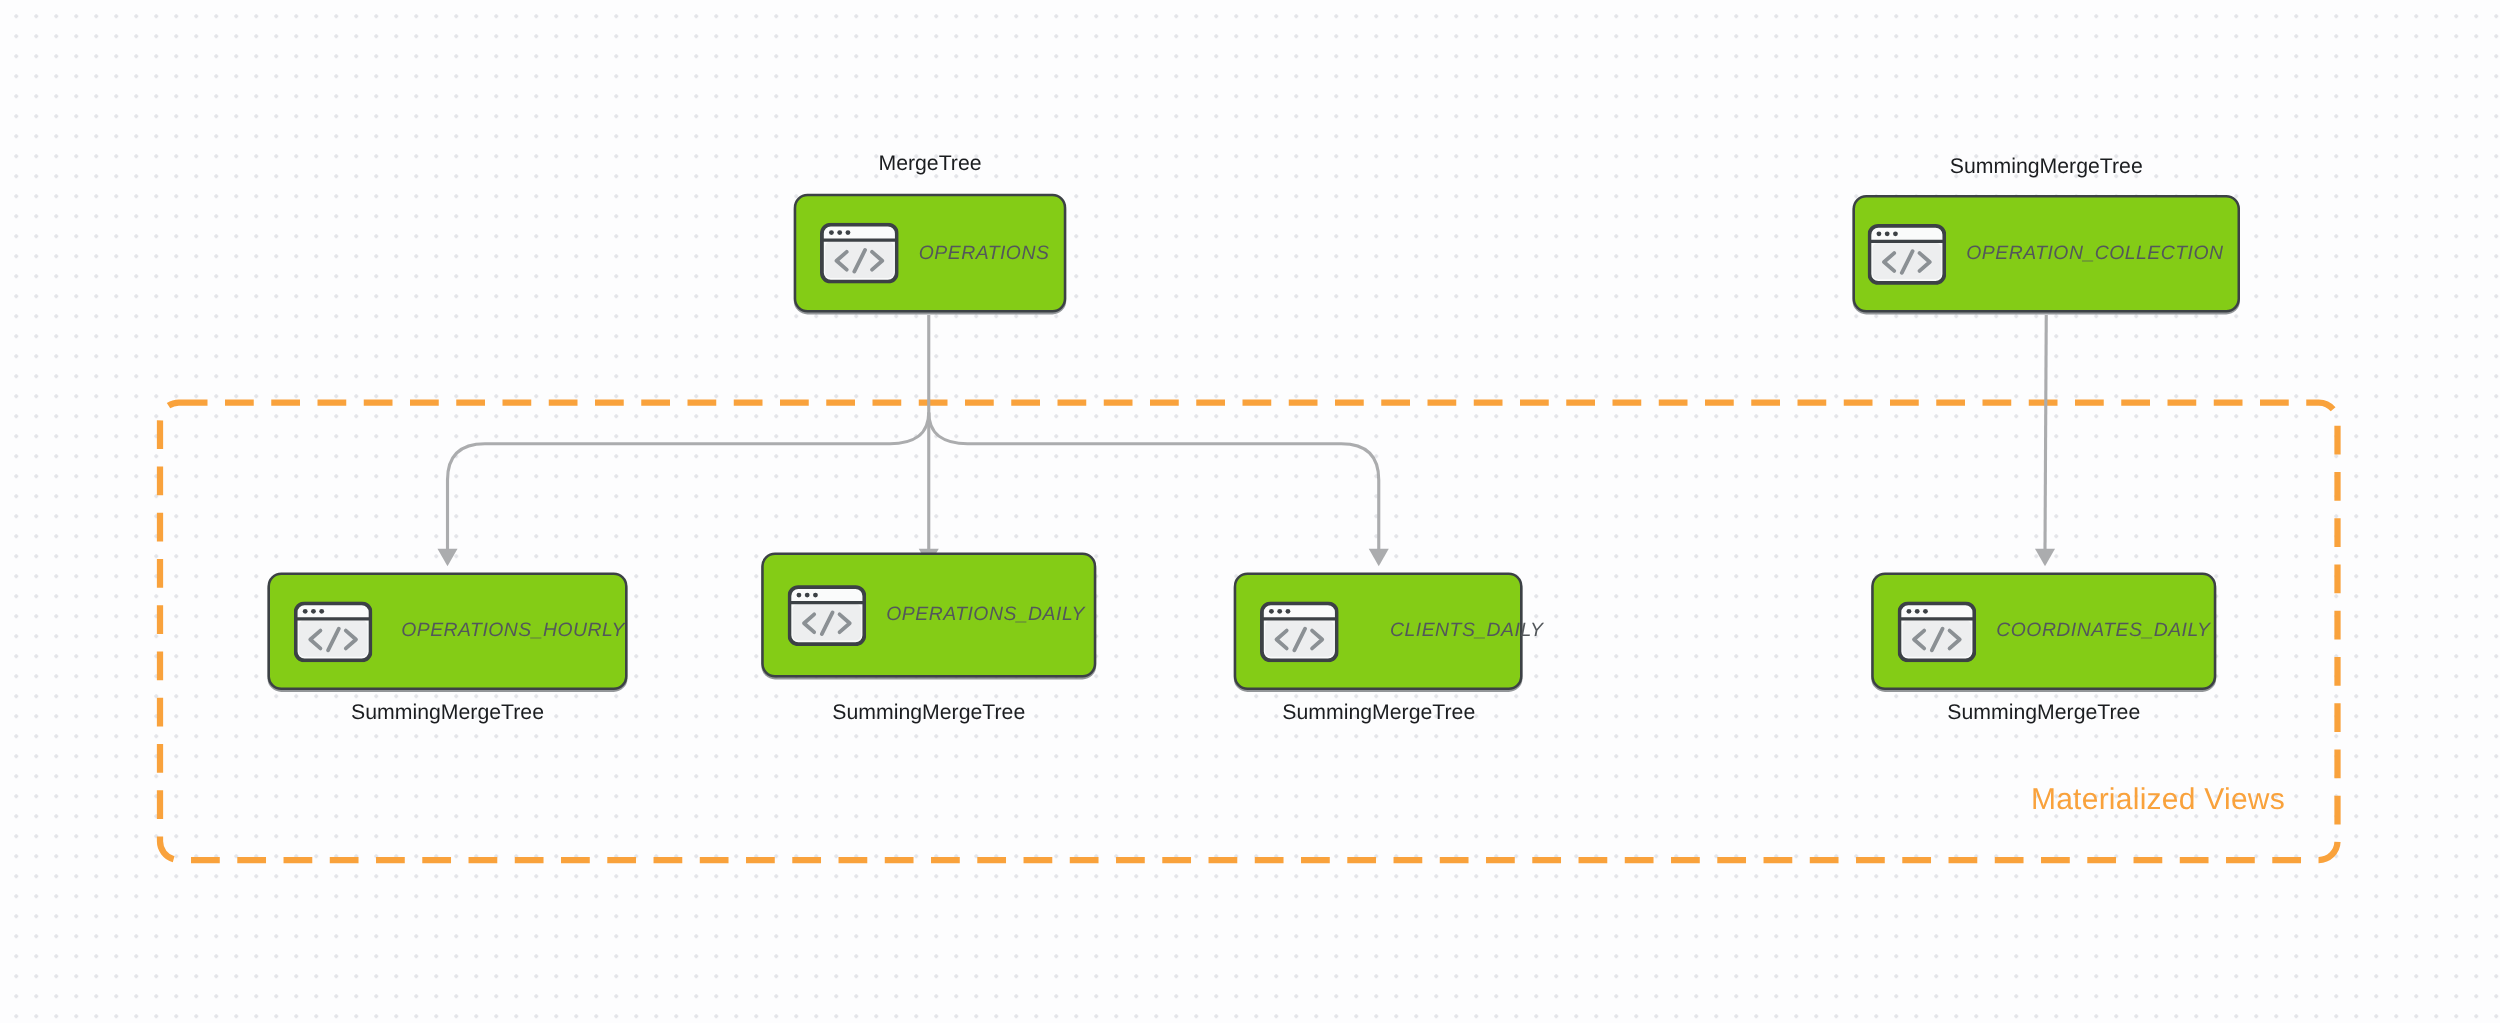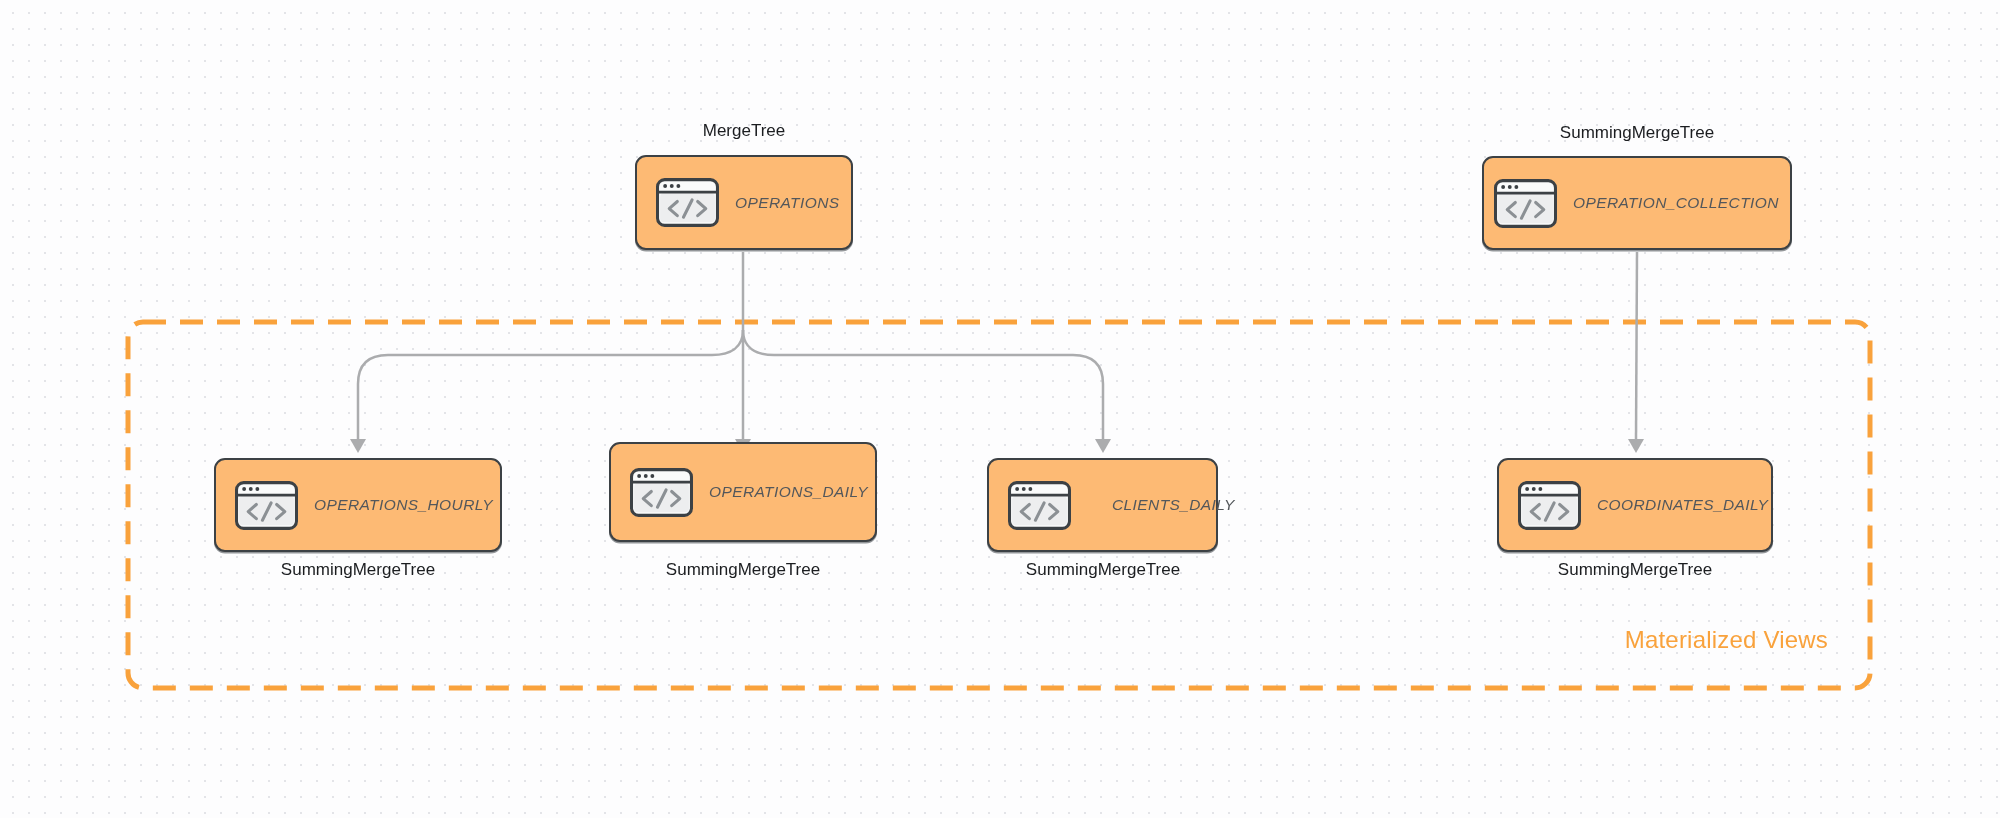--- a/index.html
+++ b/index.html
@@ -21,21 +21,21 @@
     position: absolute;
     left: 0;
     top: 0;
     width: 2000px;
     height: 818px;
     pointer-events: none;
   }
   .node {
     position: absolute;
     box-sizing: border-box;
-    background: #fdba74;
+    background: #84cc16;
     border: 2.5px solid #3c4145;
     border-radius: 11px;
     box-shadow: 0 1.5px 0 rgba(60, 65, 69, 0.55);
     display: flex;
     align-items: center;
     padding-left: 19px;
     gap: 16px;
   }
   .node-icon {
     width: 63px;
@@ -118,21 +118,21 @@
   <span class="node-title">OPERATIONS</span>
 </div>
 
 <div class="node" style="left:1482px; top:156px; width:310px; height:94px;padding-left:10px;">
   <svg class="node-icon">
       <use href="#icon-browser-code"></use>
     </svg>
   <span class="node-title">OPERATION_COLLECTION</span>
 </div>
 
-<div class="node" style="left:214px; top:458px; width:288px; height:94px;">
+<div class="node" style="left:214px; top:458px; width:288px; height:94px;justify-content:space-between;">
   <svg class="node-icon">
       <use href="#icon-browser-code"></use>
     </svg>
   <span class="node-title">OPERATIONS_HOURLY</span>
 </div>
 
 <div class="node" style="left:609px; top:442px; width:268px; height:100px;">
   <svg class="node-icon">
       <use href="#icon-browser-code"></use>
     </svg>

